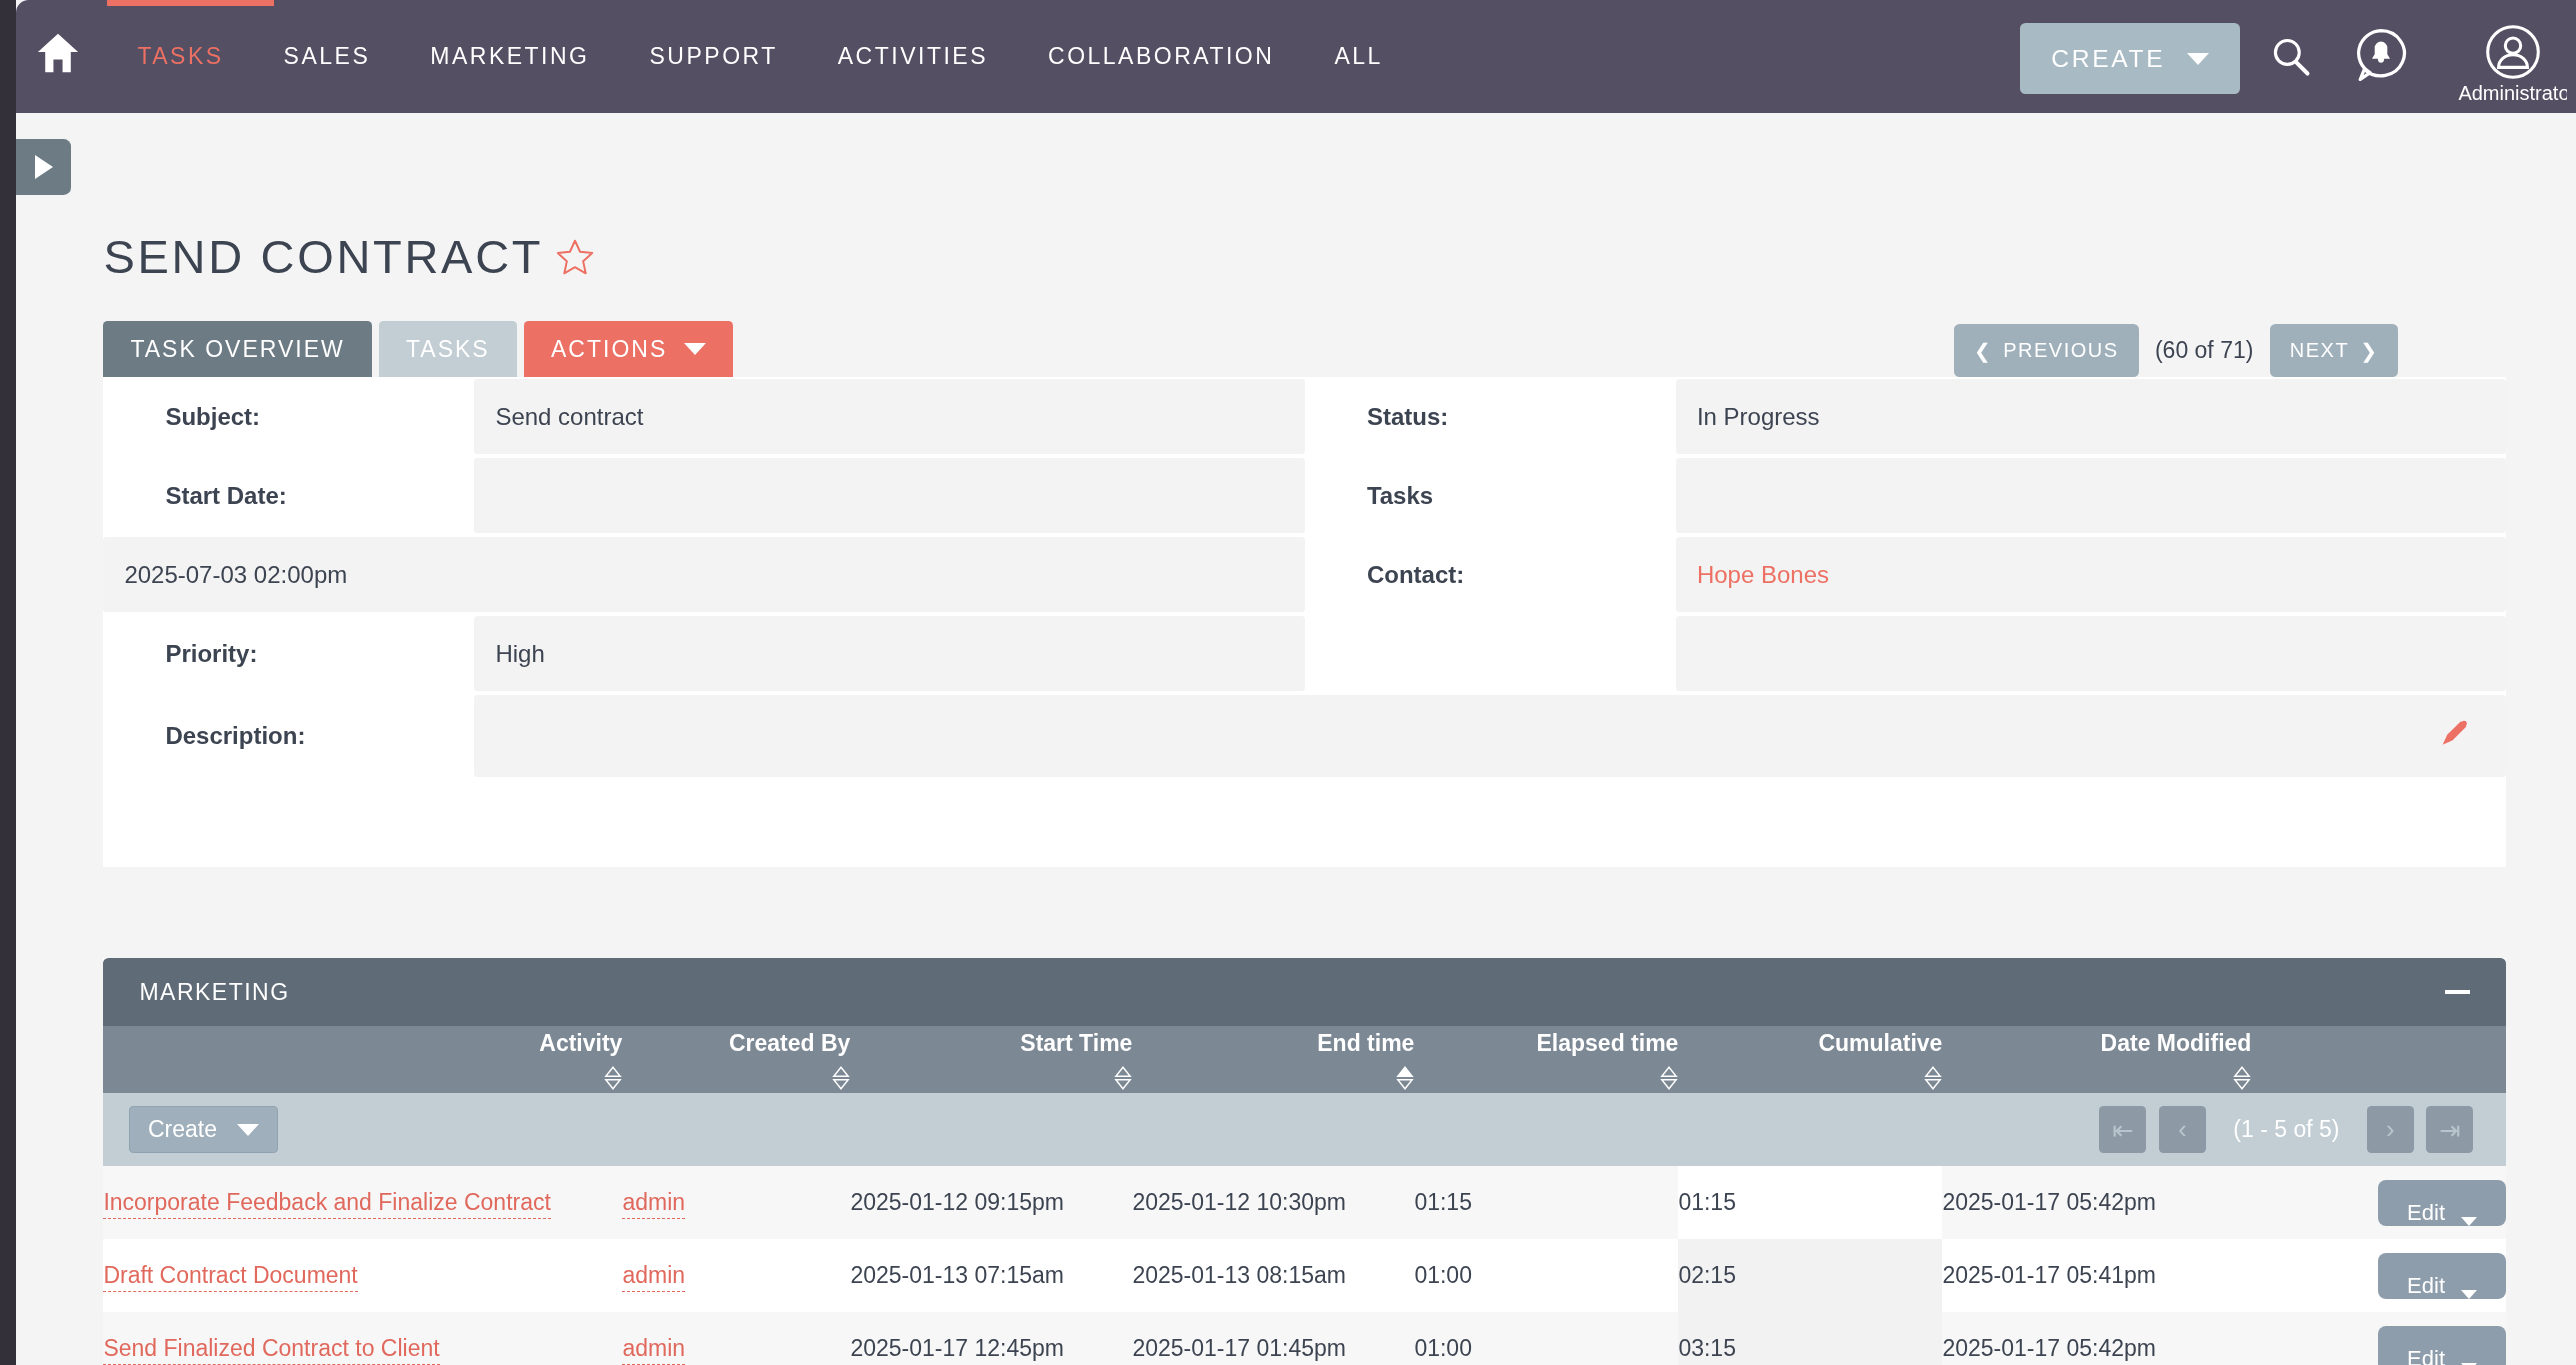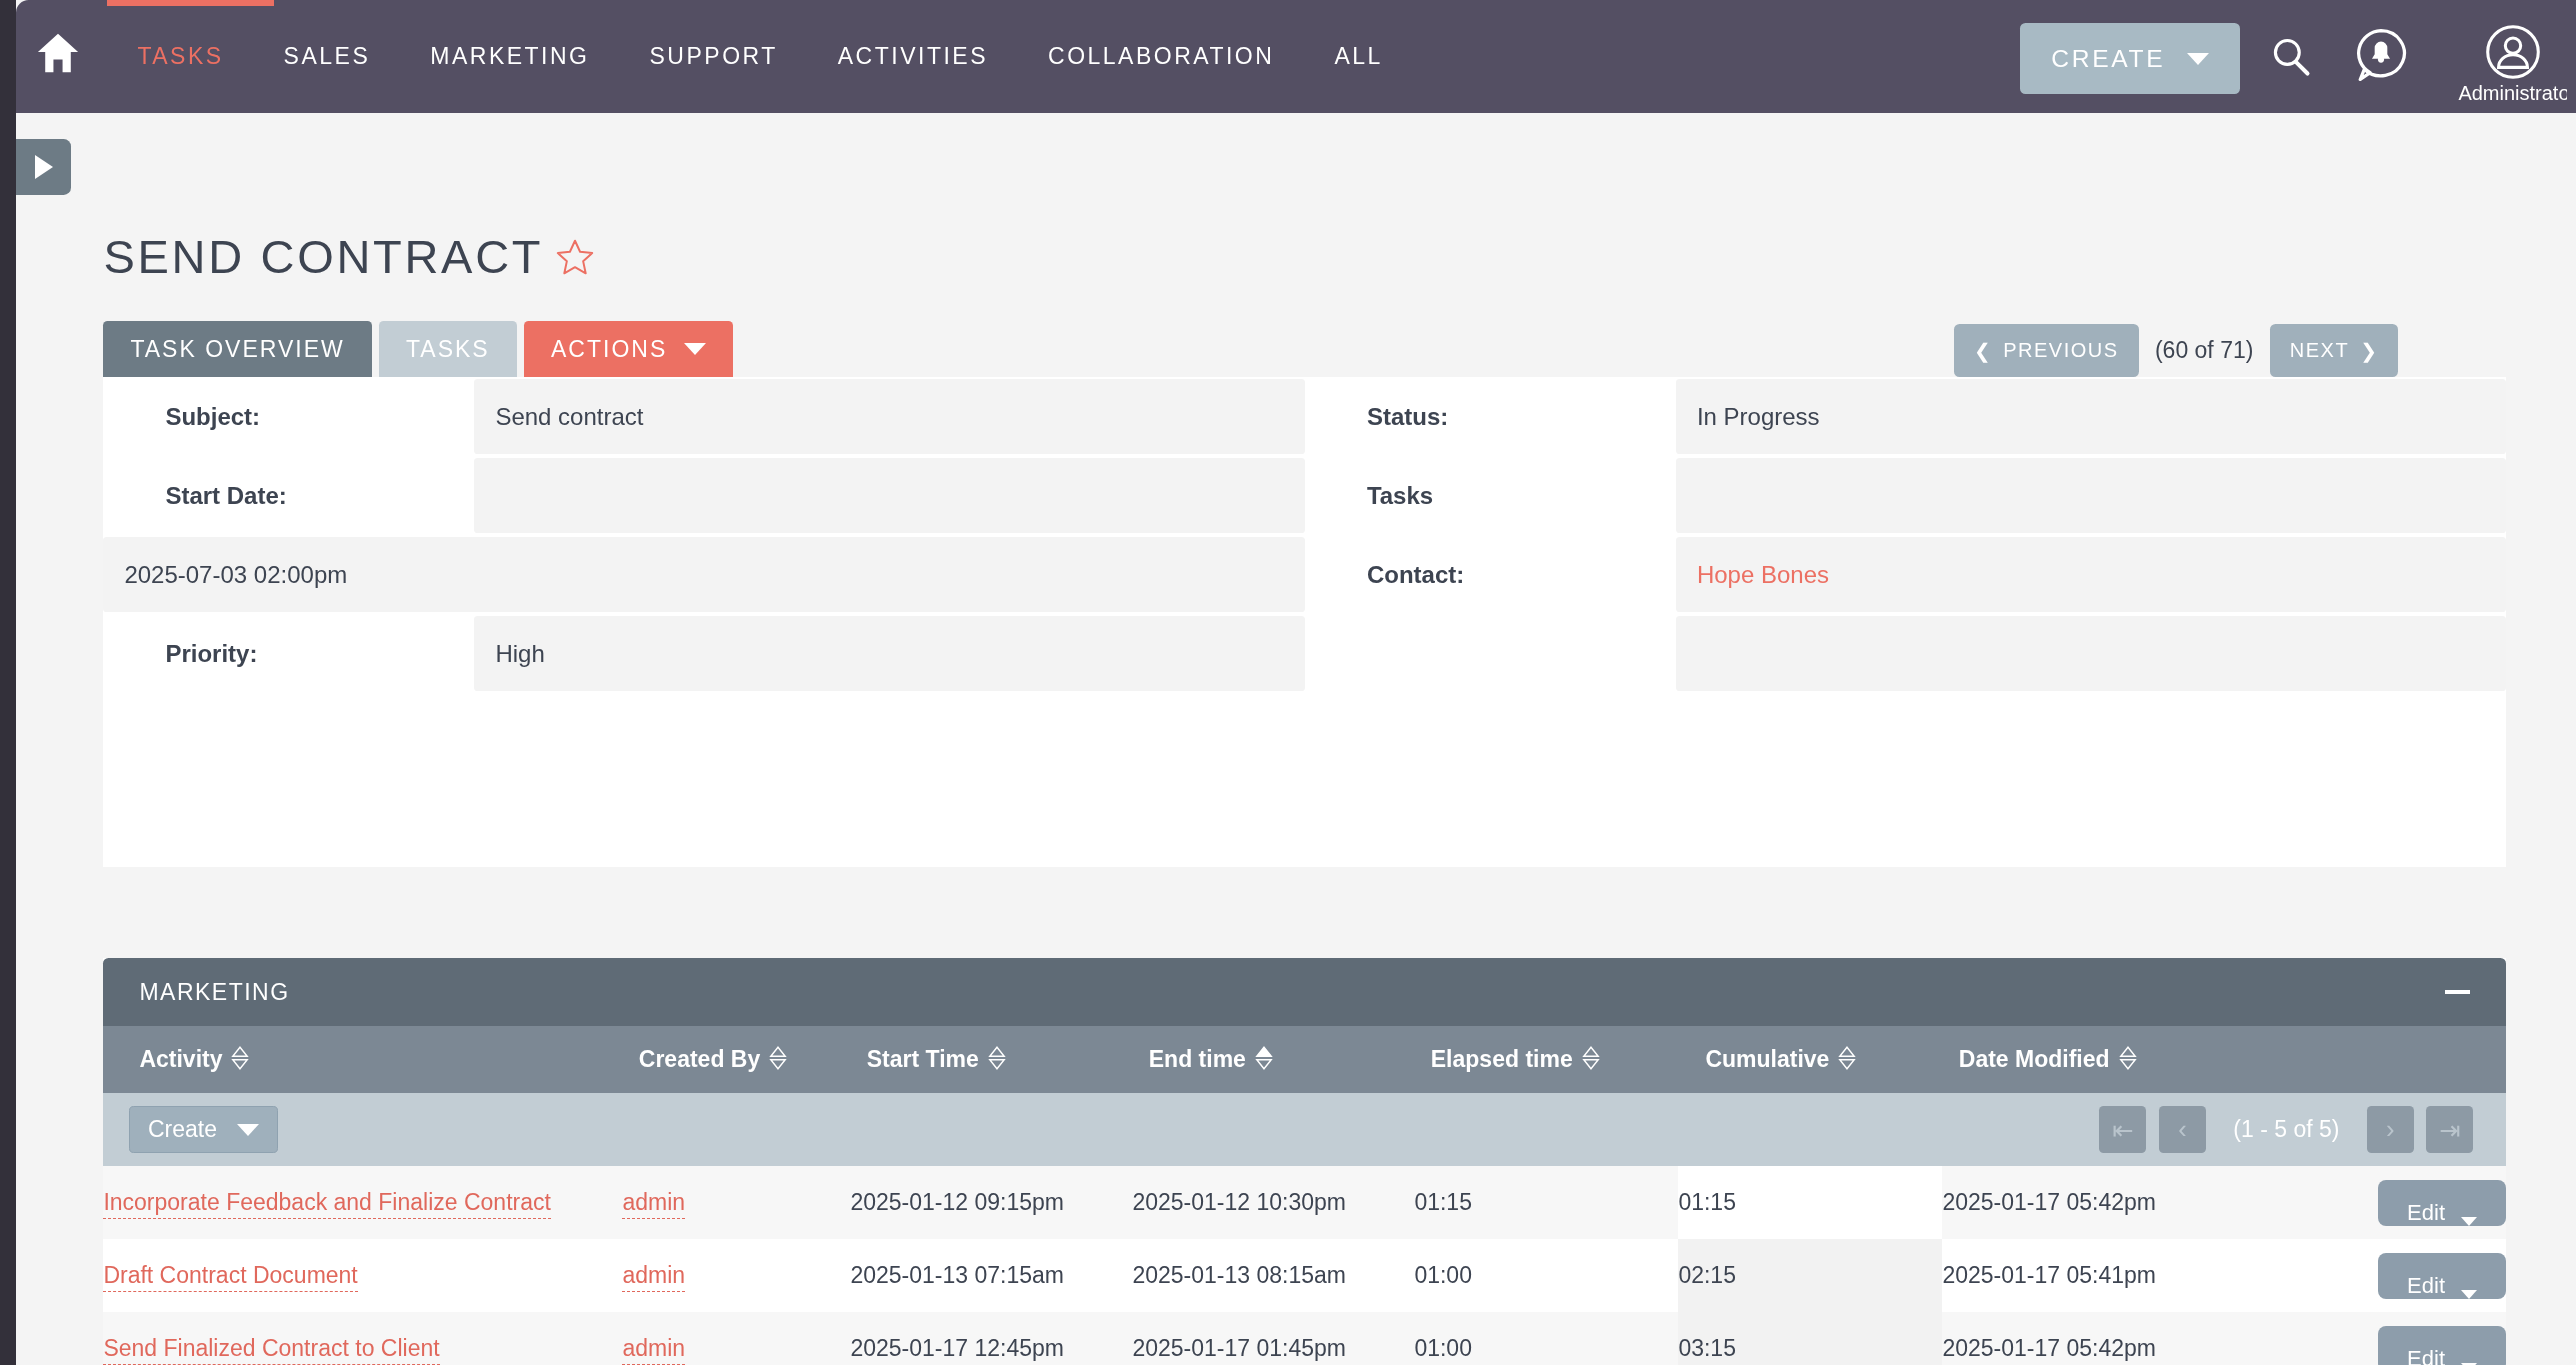--- a/index.html
+++ b/index.html
@@ -172,21 +172,21 @@
   }
 
   table.ts { width: 100%; border-collapse: collapse; table-layout: fixed; }
   table.ts thead th {
     background: #7c8894; color: #ffffff;
     font-size: 23px; font-weight: 700;
     text-align: left; height: 67px;
     padding: 0 0 0 0; vertical-align: middle;
     white-space: nowrap;
   }
-  .th-inner { display: flex; align-items: flex-start; gap: 9px; }
+  .th-inner { display: flex; align-items: flex-end; gap: 9px; flex-direction: column; }
   .sorticon { display: inline-flex; flex-direction: column; gap: 1.8px; cursor: pointer; }
 
   .toolbar-row td {
     background: #c2cdd4; height: 73px; padding: 0;
   }
   .toolbar-inner {
     display: flex; align-items: center; justify-content: space-between;
     padding: 0 33px 0 25.5px; height: 73px;
   }
   .create-sm {
@@ -366,20 +366,32 @@
       <div class="field-row">
         <div class="field-label">Priority:</div>
         <div class="field-value">High</div>
       </div>
 
       <div class="field-row">
         <div class="field-label"></div>
         <div class="field-value empty"></div>
       </div>
 
+      <div class="field-row full">
+        <div class="field-label">Description:</div>
+        <div class="field-value">
+          <span></span>
+          <span class="pencil-wrap">
+            <svg width="31" height="31" viewBox="0 0 34 34">
+              <path d="M4 30 L9 19 L24 4 L30 10 L15 25 Z" fill="#ec7063"></path>
+              <circle cx="27.5" cy="6.5" r="3" fill="#ec7063"></circle>
+            </svg>
+          </span>
+        </div>
+      </div>
 
     </div>
   </div>
 
   <div class="panel">
     <div class="panel-head">
       <span class="panel-title">MARKETING</span>
       <span class="minus-icon"></span>
     </div>
 

